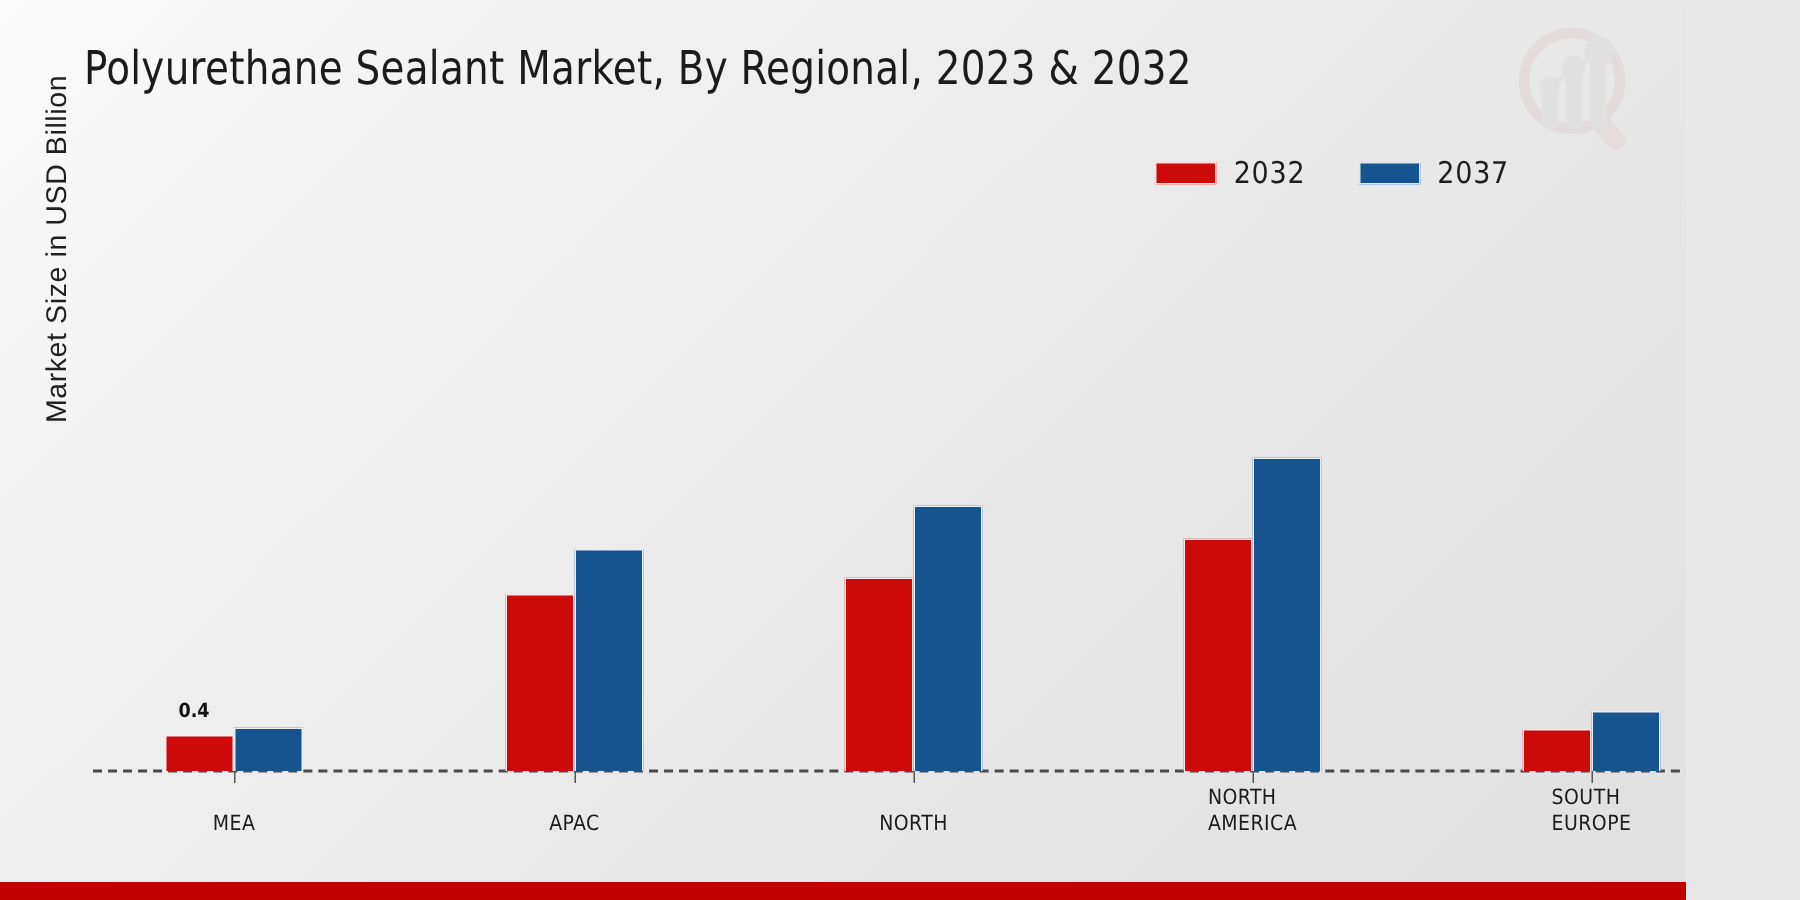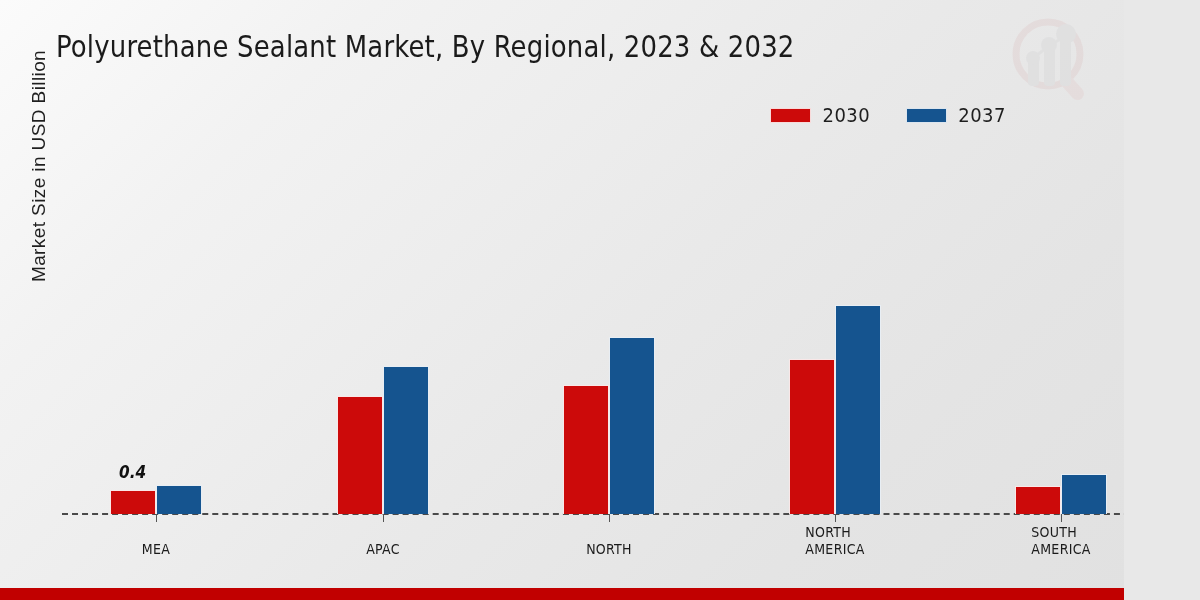--- a/index.html
+++ b/index.html
@@ -149,25 +149,24 @@
     font-size: 14px;
     line-height: 17px;
     color: #1b1b1b;
     font-family: "DejaVu Sans Condensed", "Liberation Sans Narrow", "Liberation Sans", sans-serif;
     letter-spacing: 0.3px;
     white-space: pre-line;
   }
 
   .value-label {
     position: absolute;
-    font-size: 17px;
+    font-size: 13px;
     font-weight: bold;
     color: #111;
     font-family: "DejaVu Sans Condensed", "Liberation Sans Narrow", "Liberation Sans", sans-serif;
-    font-style: italic;
   }
 
   
   .bottom-strip {
     position: absolute;
     left: 0;
     bottom: 0;
     width: 1200px;
     height: 12px;
     background: #c10000;
@@ -191,21 +190,21 @@
       <circle cx="49" cy="37" r="8" fill="#c8c8cc"></circle>
       <circle cx="66" cy="26" r="10" fill="#c8c8cc"></circle>
     </svg>
   </div>
 
   <div class="chart-title">Polyurethane Sealant Market, By Regional, 2023 &amp; 2032</div>
 
   <div class="legend">
     <div class="legend-item">
       <span class="legend-swatch" style="background:#cc0a0a"></span>
-      <span class="legend-label">2030</span>
+      <span class="legend-label">2032</span>
     </div>
     <div class="legend-item">
       <span class="legend-swatch" style="background:#15548f"></span>
       <span class="legend-label">2037</span>
     </div>
   </div>
 
   <div class="y-axis-title">Market Size in USD Billion</div>
 
   <div class="plot">
@@ -249,18 +248,18 @@
 AMERICA</div>
     </div>
 
     <div class="group" style="left:1015px">
       <div class="bars">
         <div class="bar y2023" style="height:28px"></div>
         <div class="bar y2032" style="height:40px"></div>
       </div>
       <div class="tick"></div>
       <div class="cat-label">SOUTH
-AMERICA</div>
+EUROPE</div>
     </div>
   </div>
 
   <div class="bottom-strip"></div>
 </div>
 
 </body></html>

